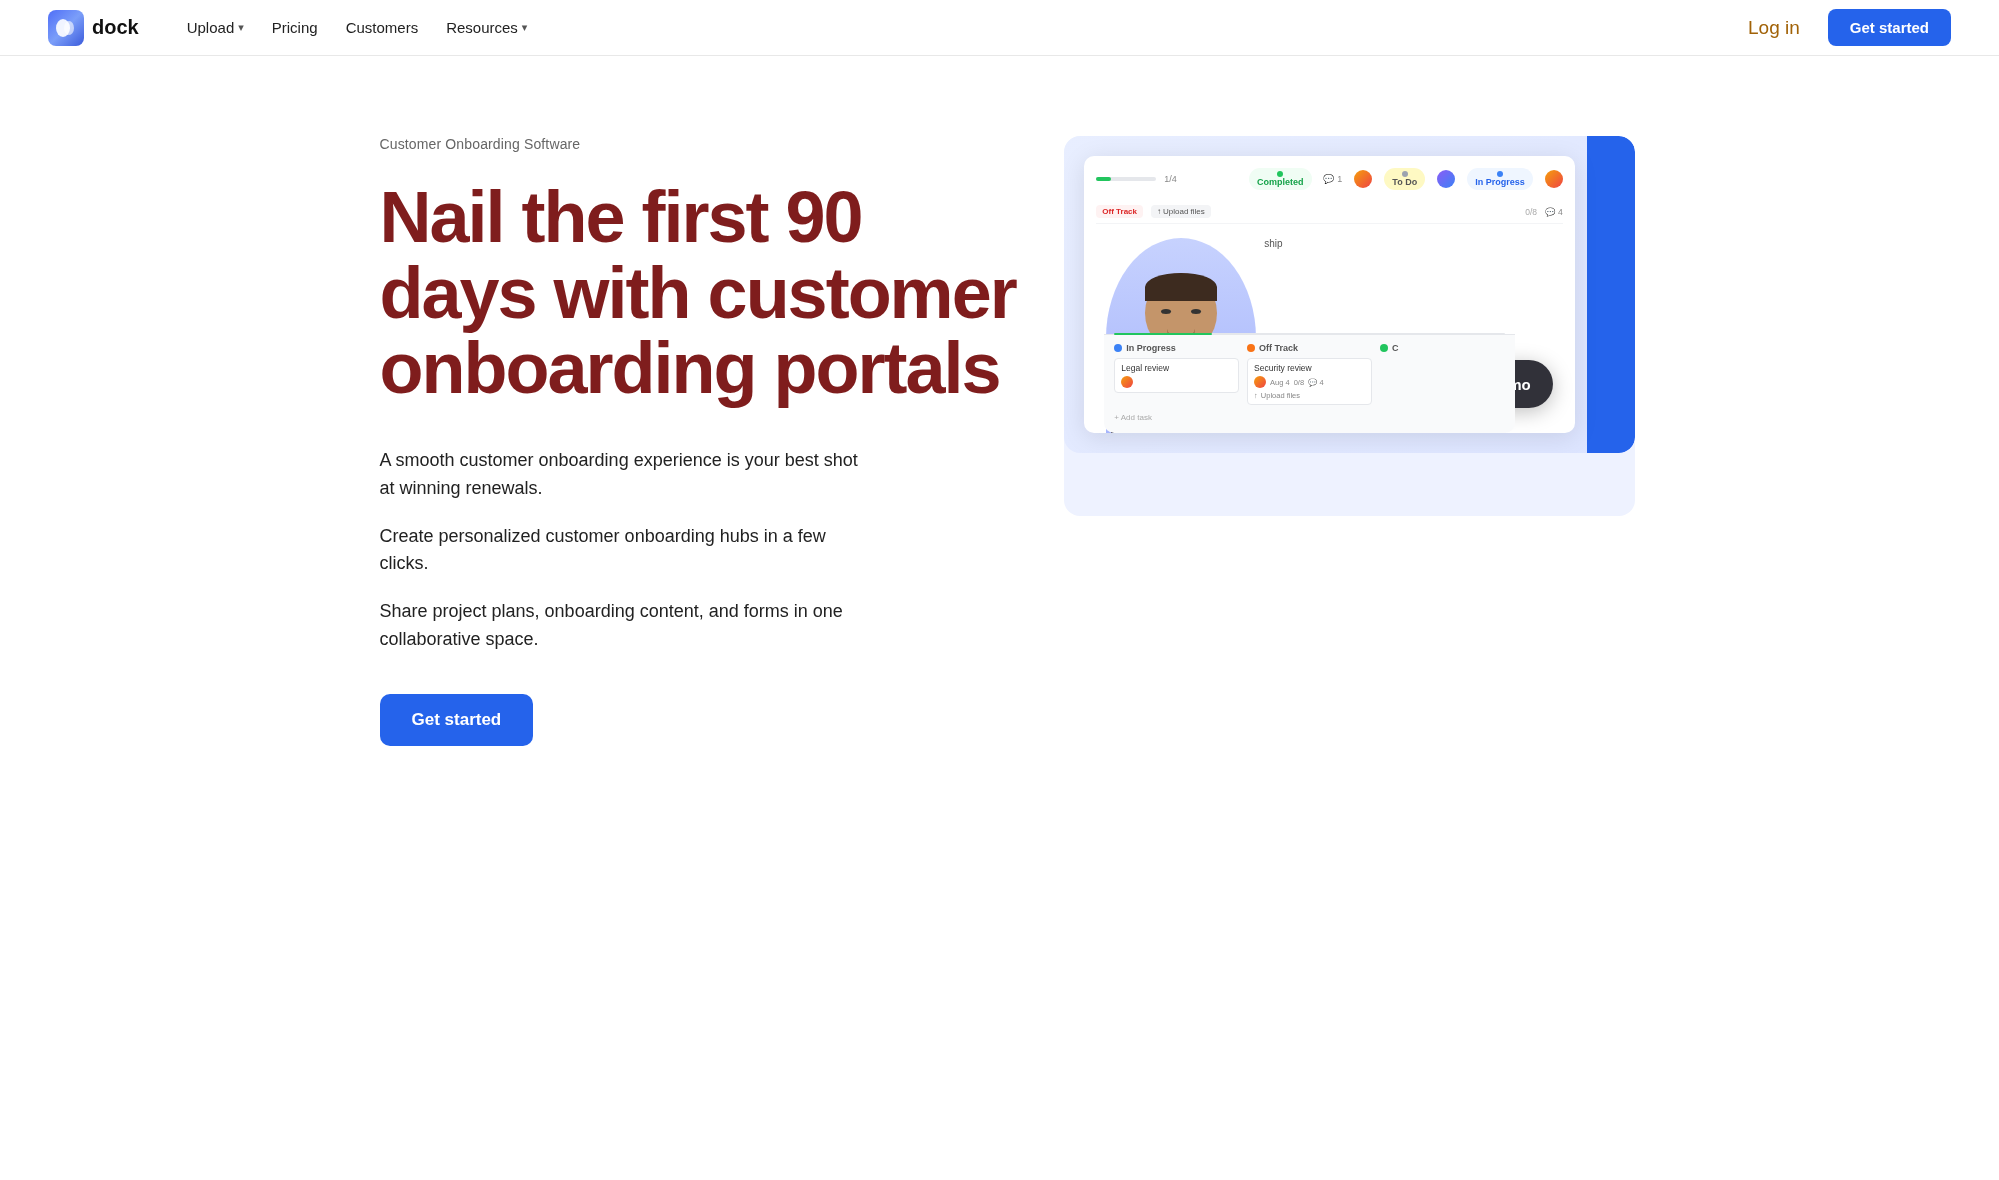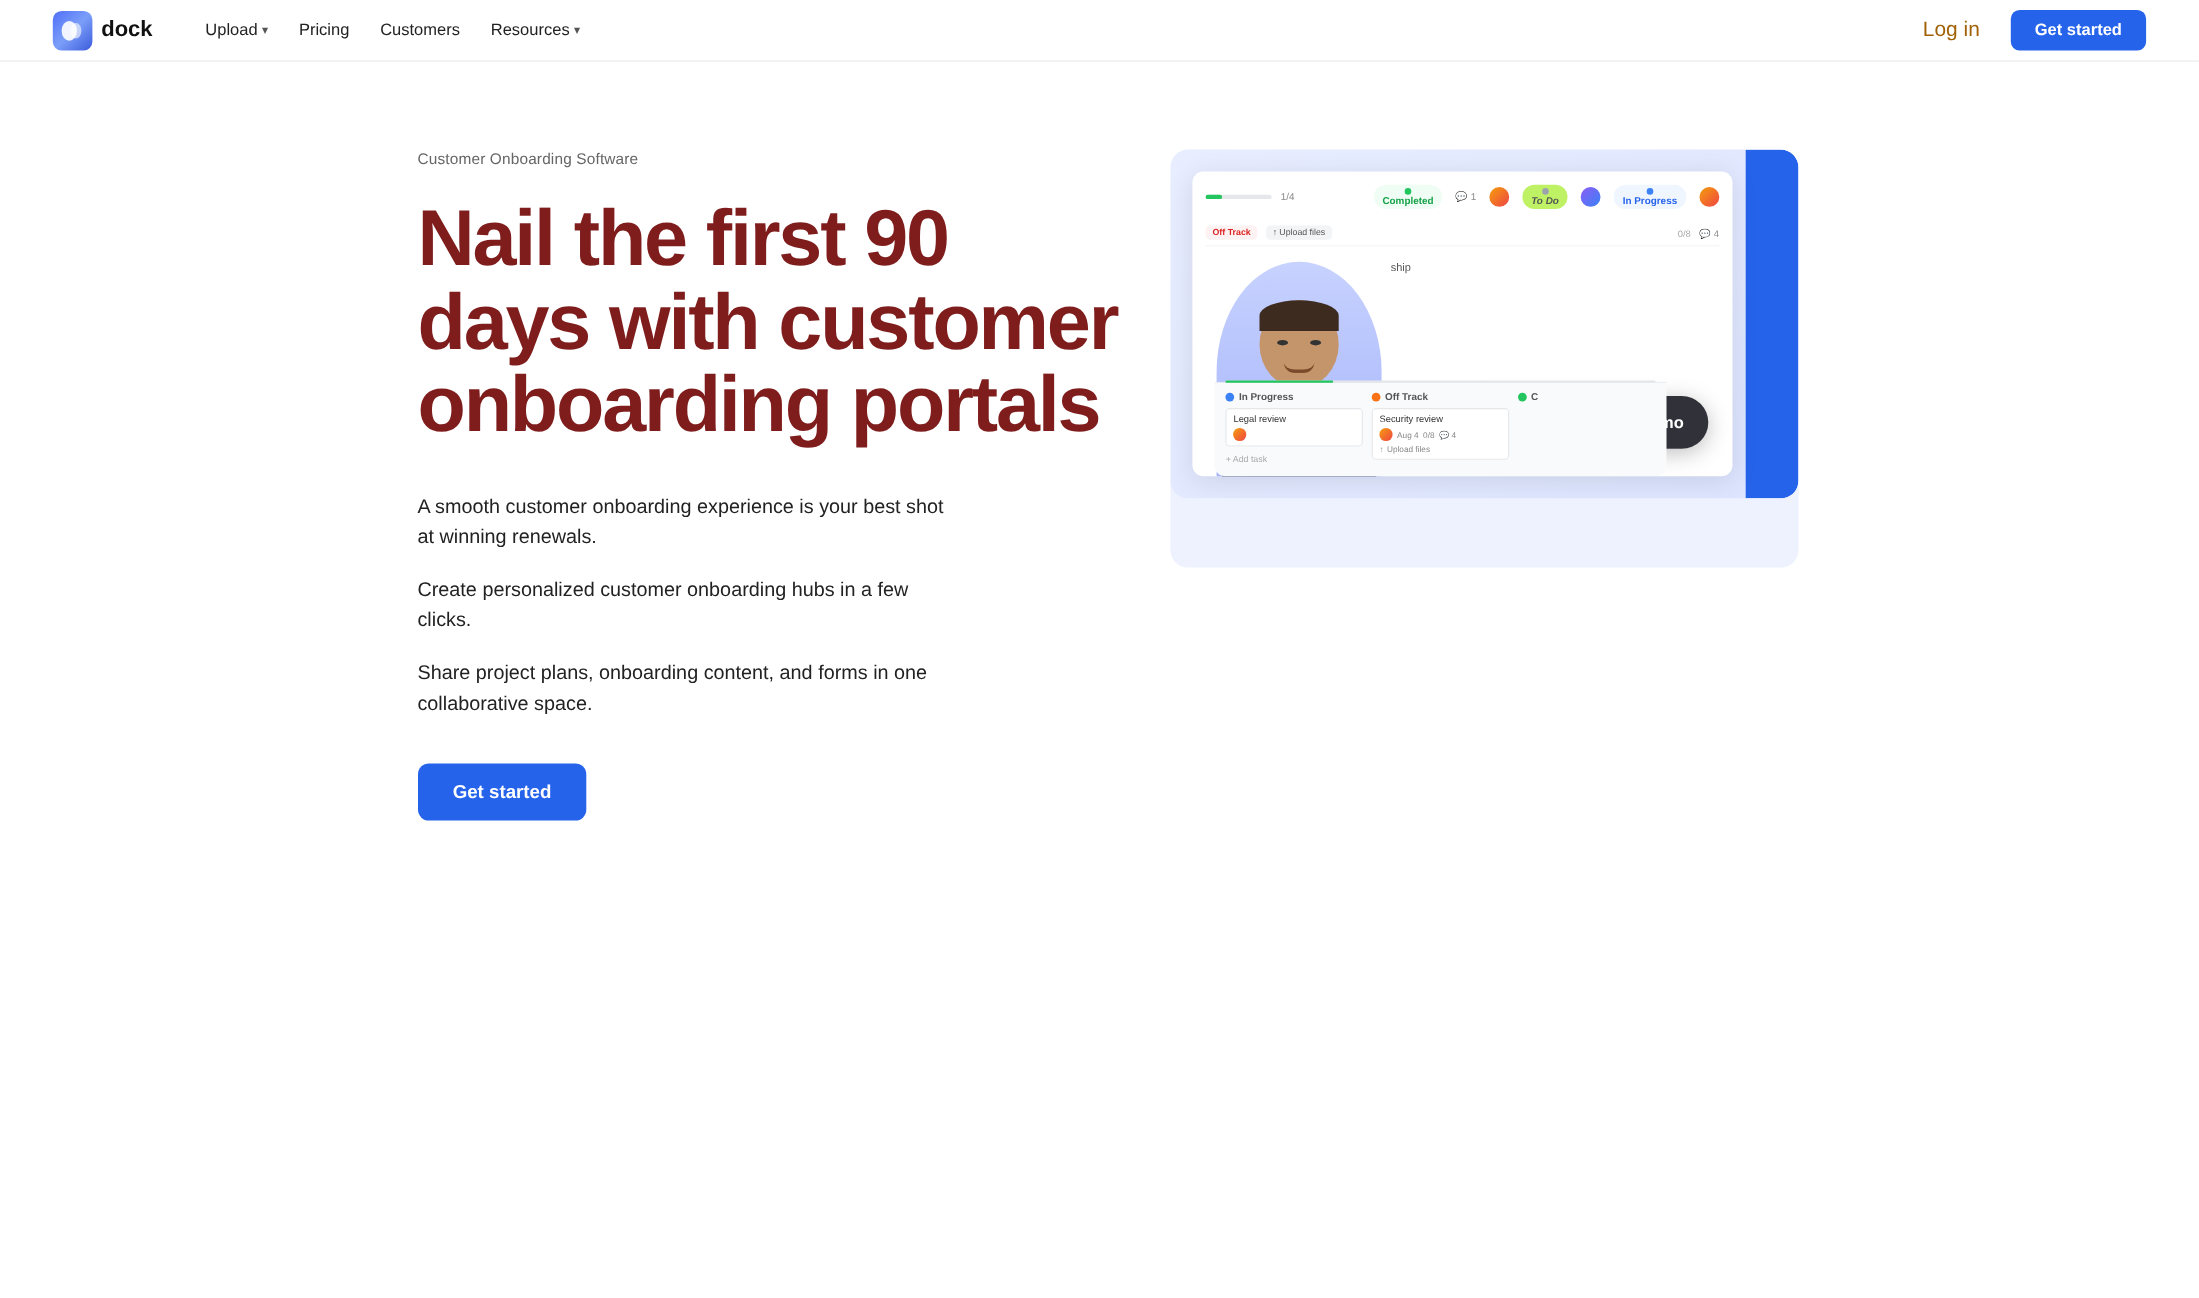--- a/index.html
+++ b/index.html
@@ -109,21 +109,21 @@
     .app-top-bar {
       display: flex; justify-content: flex-end; align-items: center;
       gap: 12px; margin-bottom: 10px;
       font-size: 10px;
     }
     .status-badge {
       display: flex; align-items: center; gap: 0;
       padding: 3px 8px; border-radius: 20px; font-size: 9px; font-weight: 600; flex-direction: column;
     }
     .status-completed { background: #f0fdf4; color: #16a34a; }
-    .status-todo { background: #bef264; color: #555; font-style: italic; }
+    .status-todo { background: #fef9c3; color: #555; }
     .status-inprogress { background: #eff6ff; color: #2563eb; }
     .status-dot { width: 6px; height: 6px; border-radius: 50%; }
     .dot-green { background: #22c55e; }
     .dot-gray { background: #9ca3af; }
     .dot-blue { background: #3b82f6; }
     .avatar-sm {
       width: 18px; height: 18px; border-radius: 50%;
       background: linear-gradient(135deg, #f59e0b, #ef4444);
       display: inline-block;
     }
@@ -177,21 +177,21 @@
       padding: 8px 10px;
       display: flex; gap: 8px; font-size: 9px;
       border-top: 1px solid #e5e7eb;
     }
     .kanban-col { flex: 1; }
     .kanban-col-header { font-weight: 700; color: #555; margin-bottom: 5px; display: flex; align-items: center; gap: 4px; }
     .kanban-col-dot { width: 8px; height: 8px; border-radius: 50%; }
     .k-blue { background: #3b82f6; }
     .k-orange { background: #f97316; }
     .k-green { background: #22c55e; }
-    .kanban-task { background: #fff; border-radius: 4px; padding: 4px 6px; margin-bottom: 7px; border: 1px solid #e5e7eb; color: #333; font-size: 8.5px; }
+    .kanban-task { background: #fff; border-radius: 4px; padding: 4px 6px; margin-bottom: 20px; border: 1px solid #e5e7eb; color: #333; font-size: 8.5px; }
     .kanban-task-meta { display: flex; align-items: center; gap: 4px; margin-top: 3px; color: #888; font-size: 7.5px; }
     .add-task { color: #aaa; font-size: 8px; margin-top: 4px; cursor: pointer; }
 
     @media (max-width: 900px) {
       .hero { flex-direction: column; padding: 40px 24px; }
       .hero-left, .hero-right { max-width: 100%; }
       .hero-title { font-size: 44px; }
     }
   </style>
 </head>

